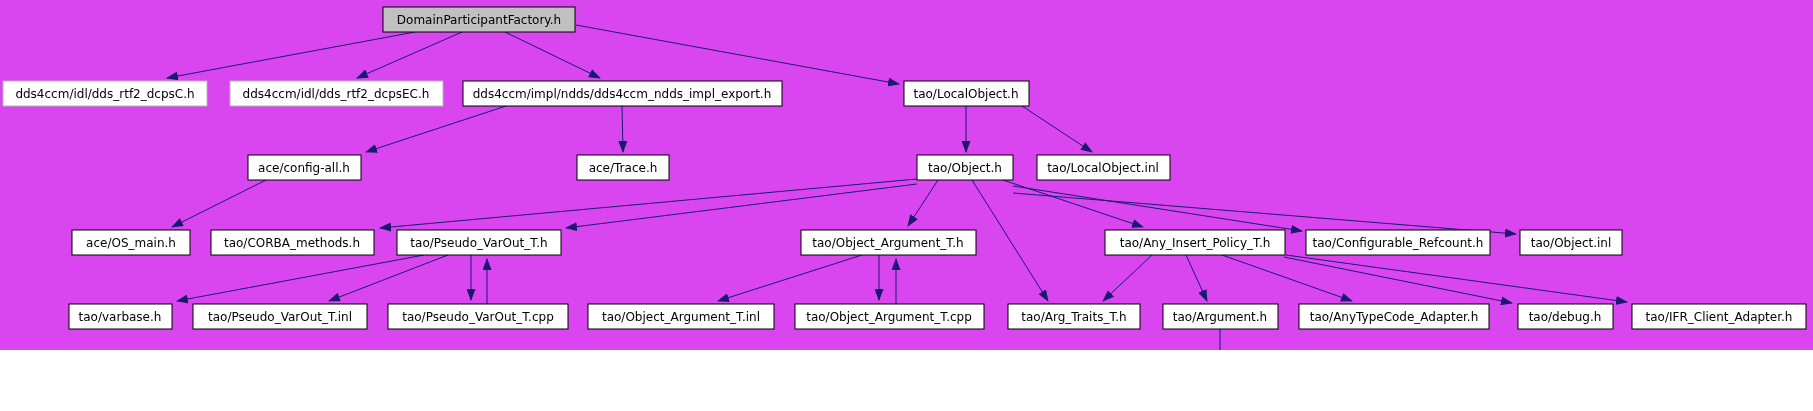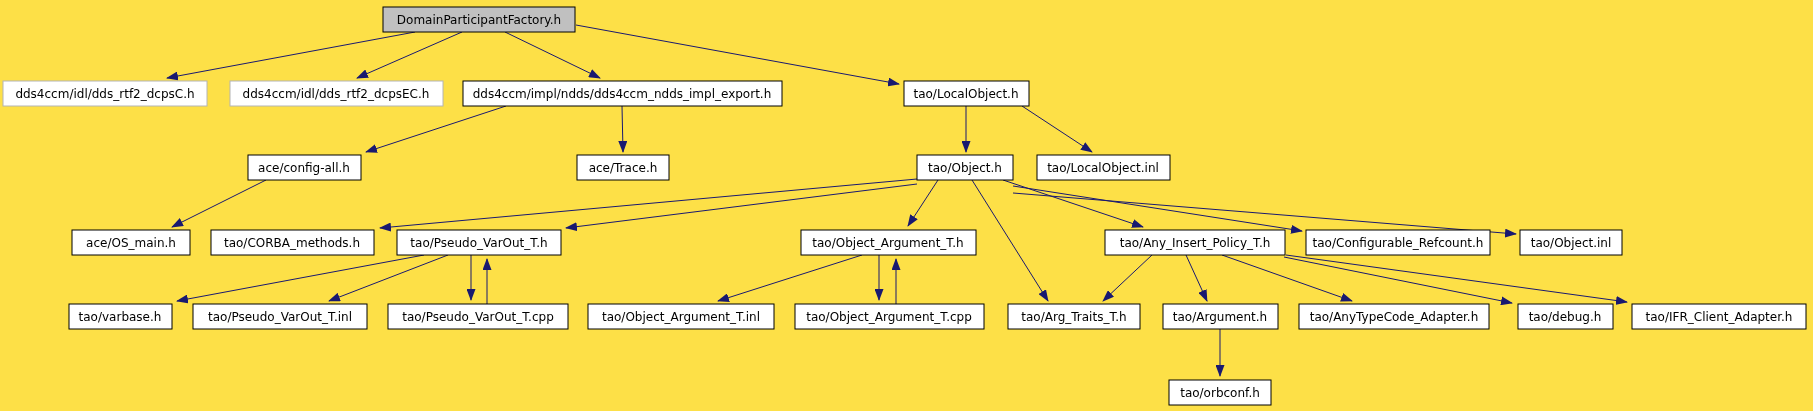--- a/index.html
+++ b/index.html
@@ -1,16 +1,16 @@
 <!DOCTYPE html>
 <html><head>
 <meta charset="utf-8">
 <style>
   html, body { margin: 0; padding: 0; background: #ffffff; }
-  .graph-wrap { width: 1813px; height: 411px; background: #fde047; }
+  .graph-wrap { width: 1813px; height: 350px; background: #d946ef; }
   svg text {
     font-family: "DejaVu Sans", "Liberation Sans", sans-serif;
     font-size: 12px;
     fill: #000000;
   }
   .node rect { fill: #ffffff; stroke: #000000; stroke-width: 1; }
   .node.root rect { fill: #c0c0c0; stroke: #000000; }
   .node.unlinked rect { fill: #ffffff; stroke: #b4b4b4; }
   .edge { stroke: #191970; stroke-width: 1; fill: none; }
   .node text { text-anchor: middle; }

